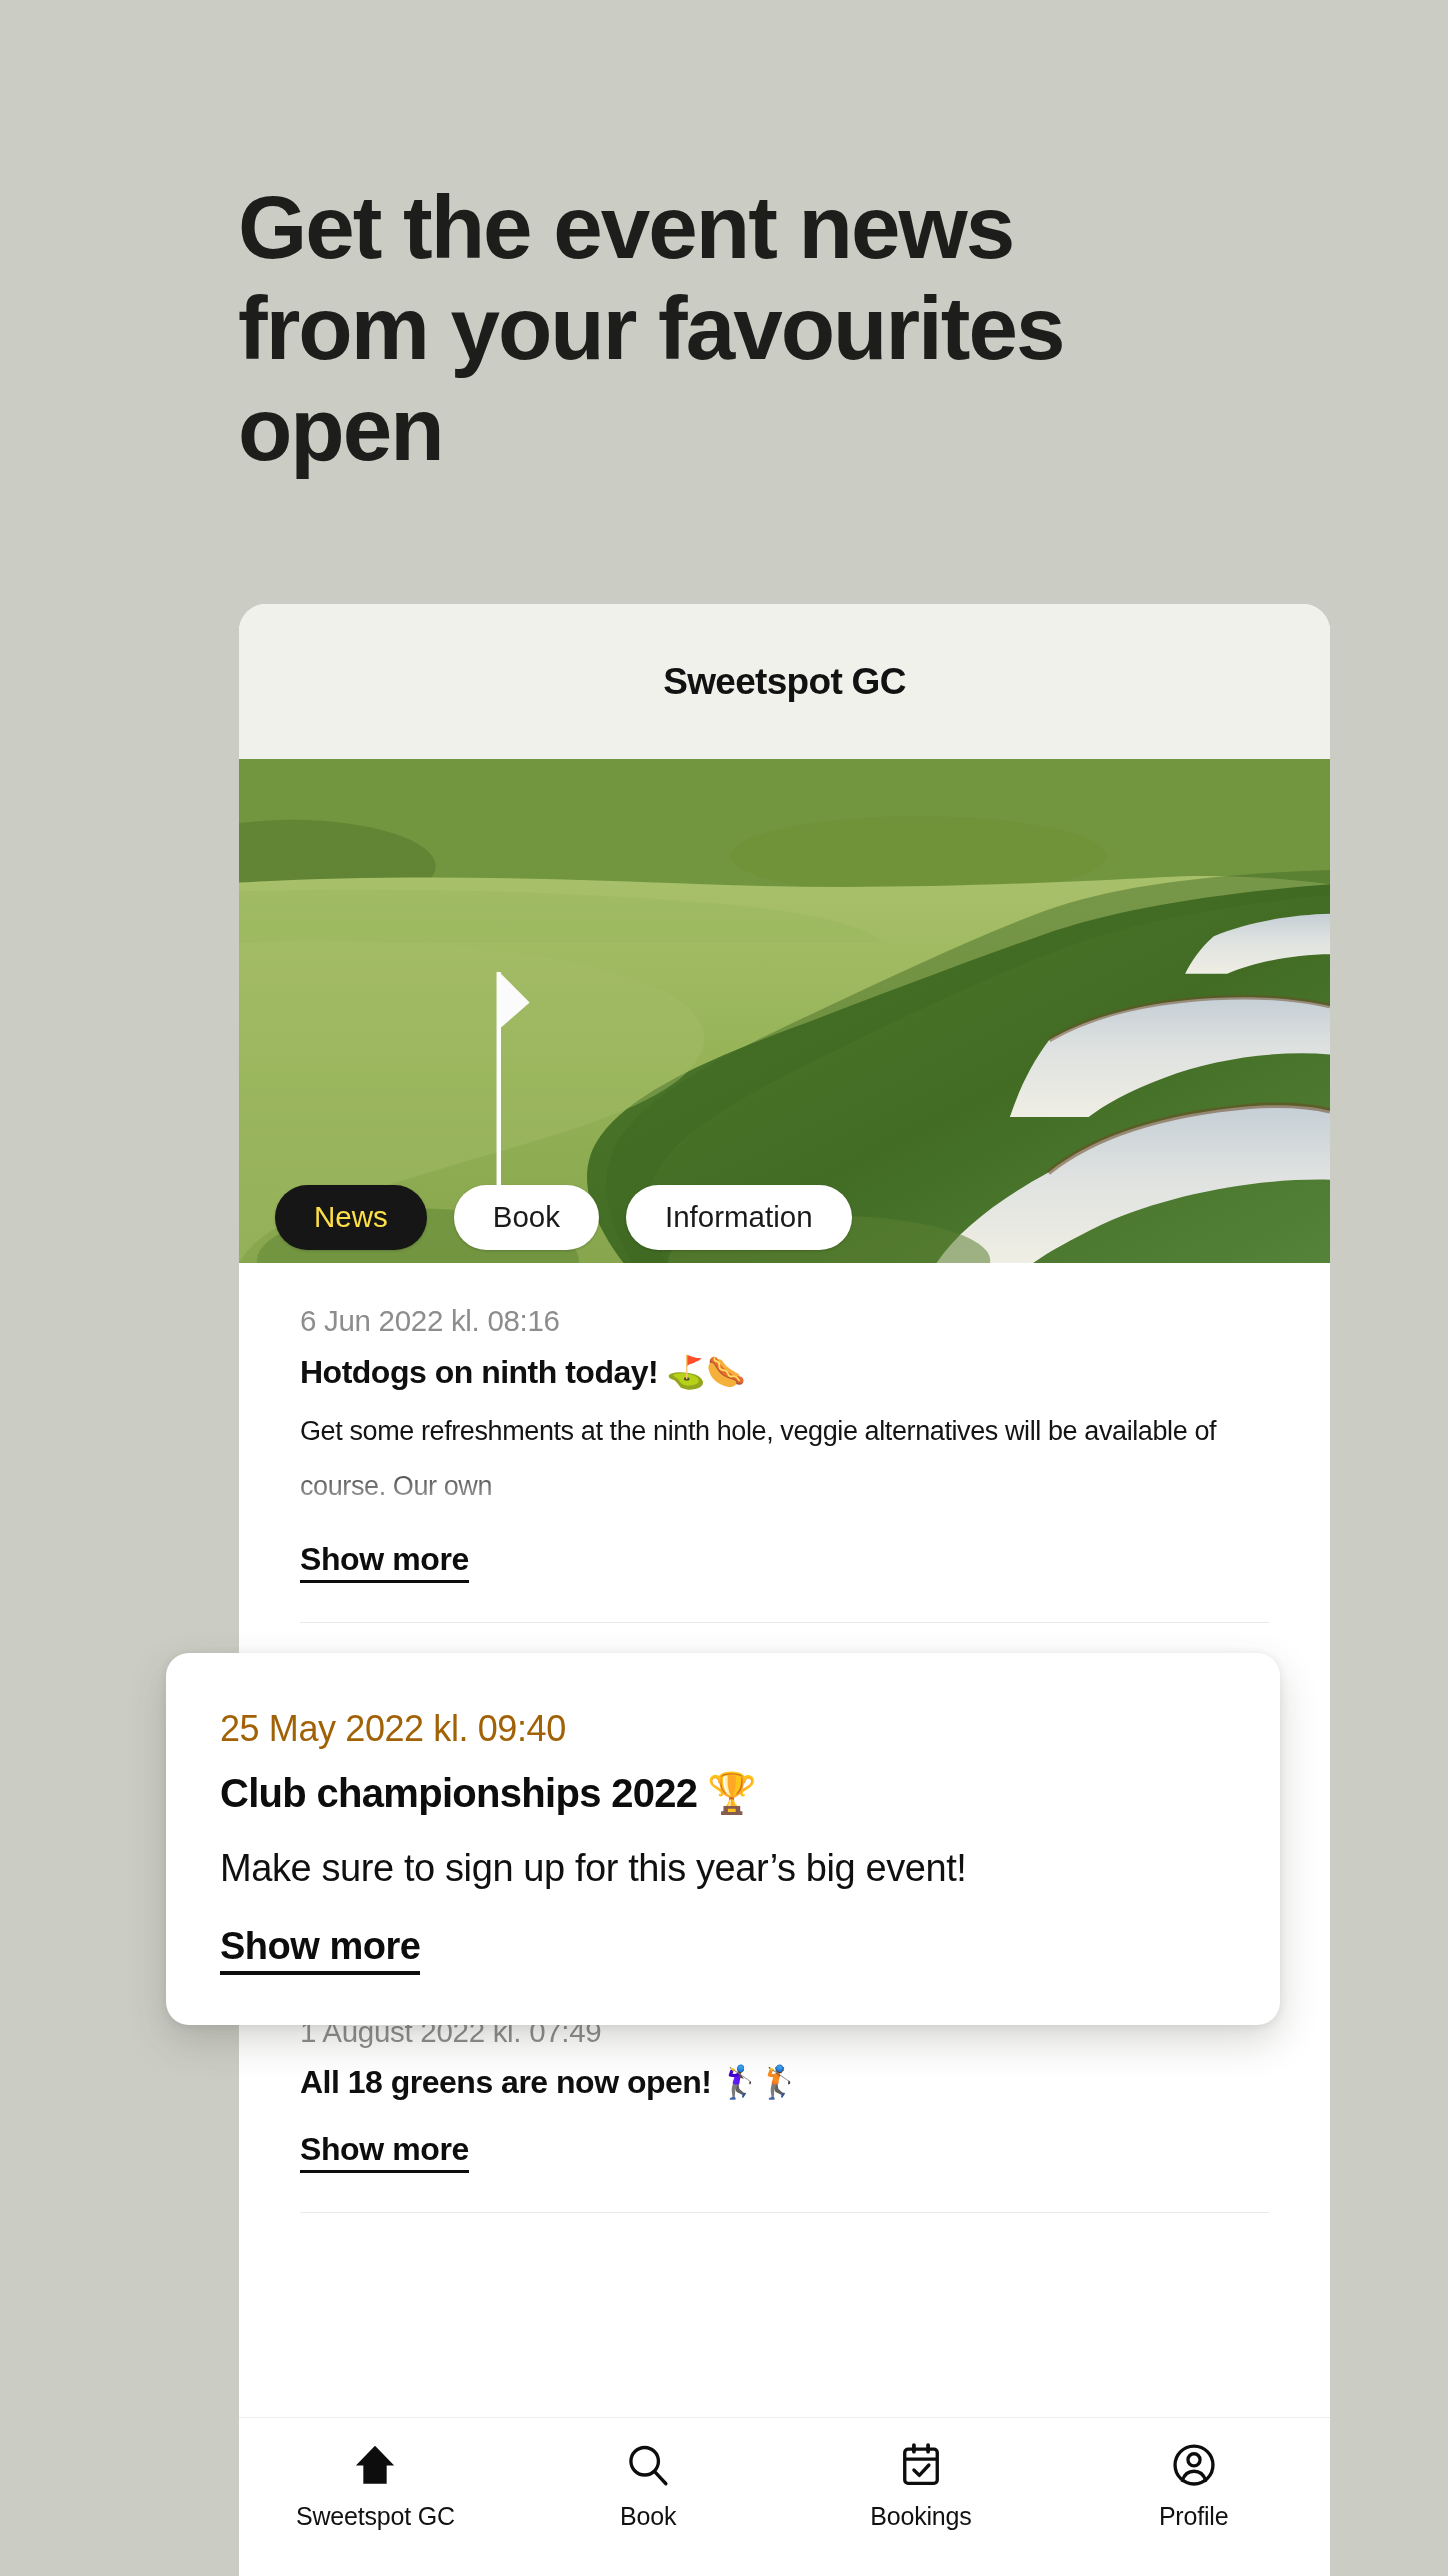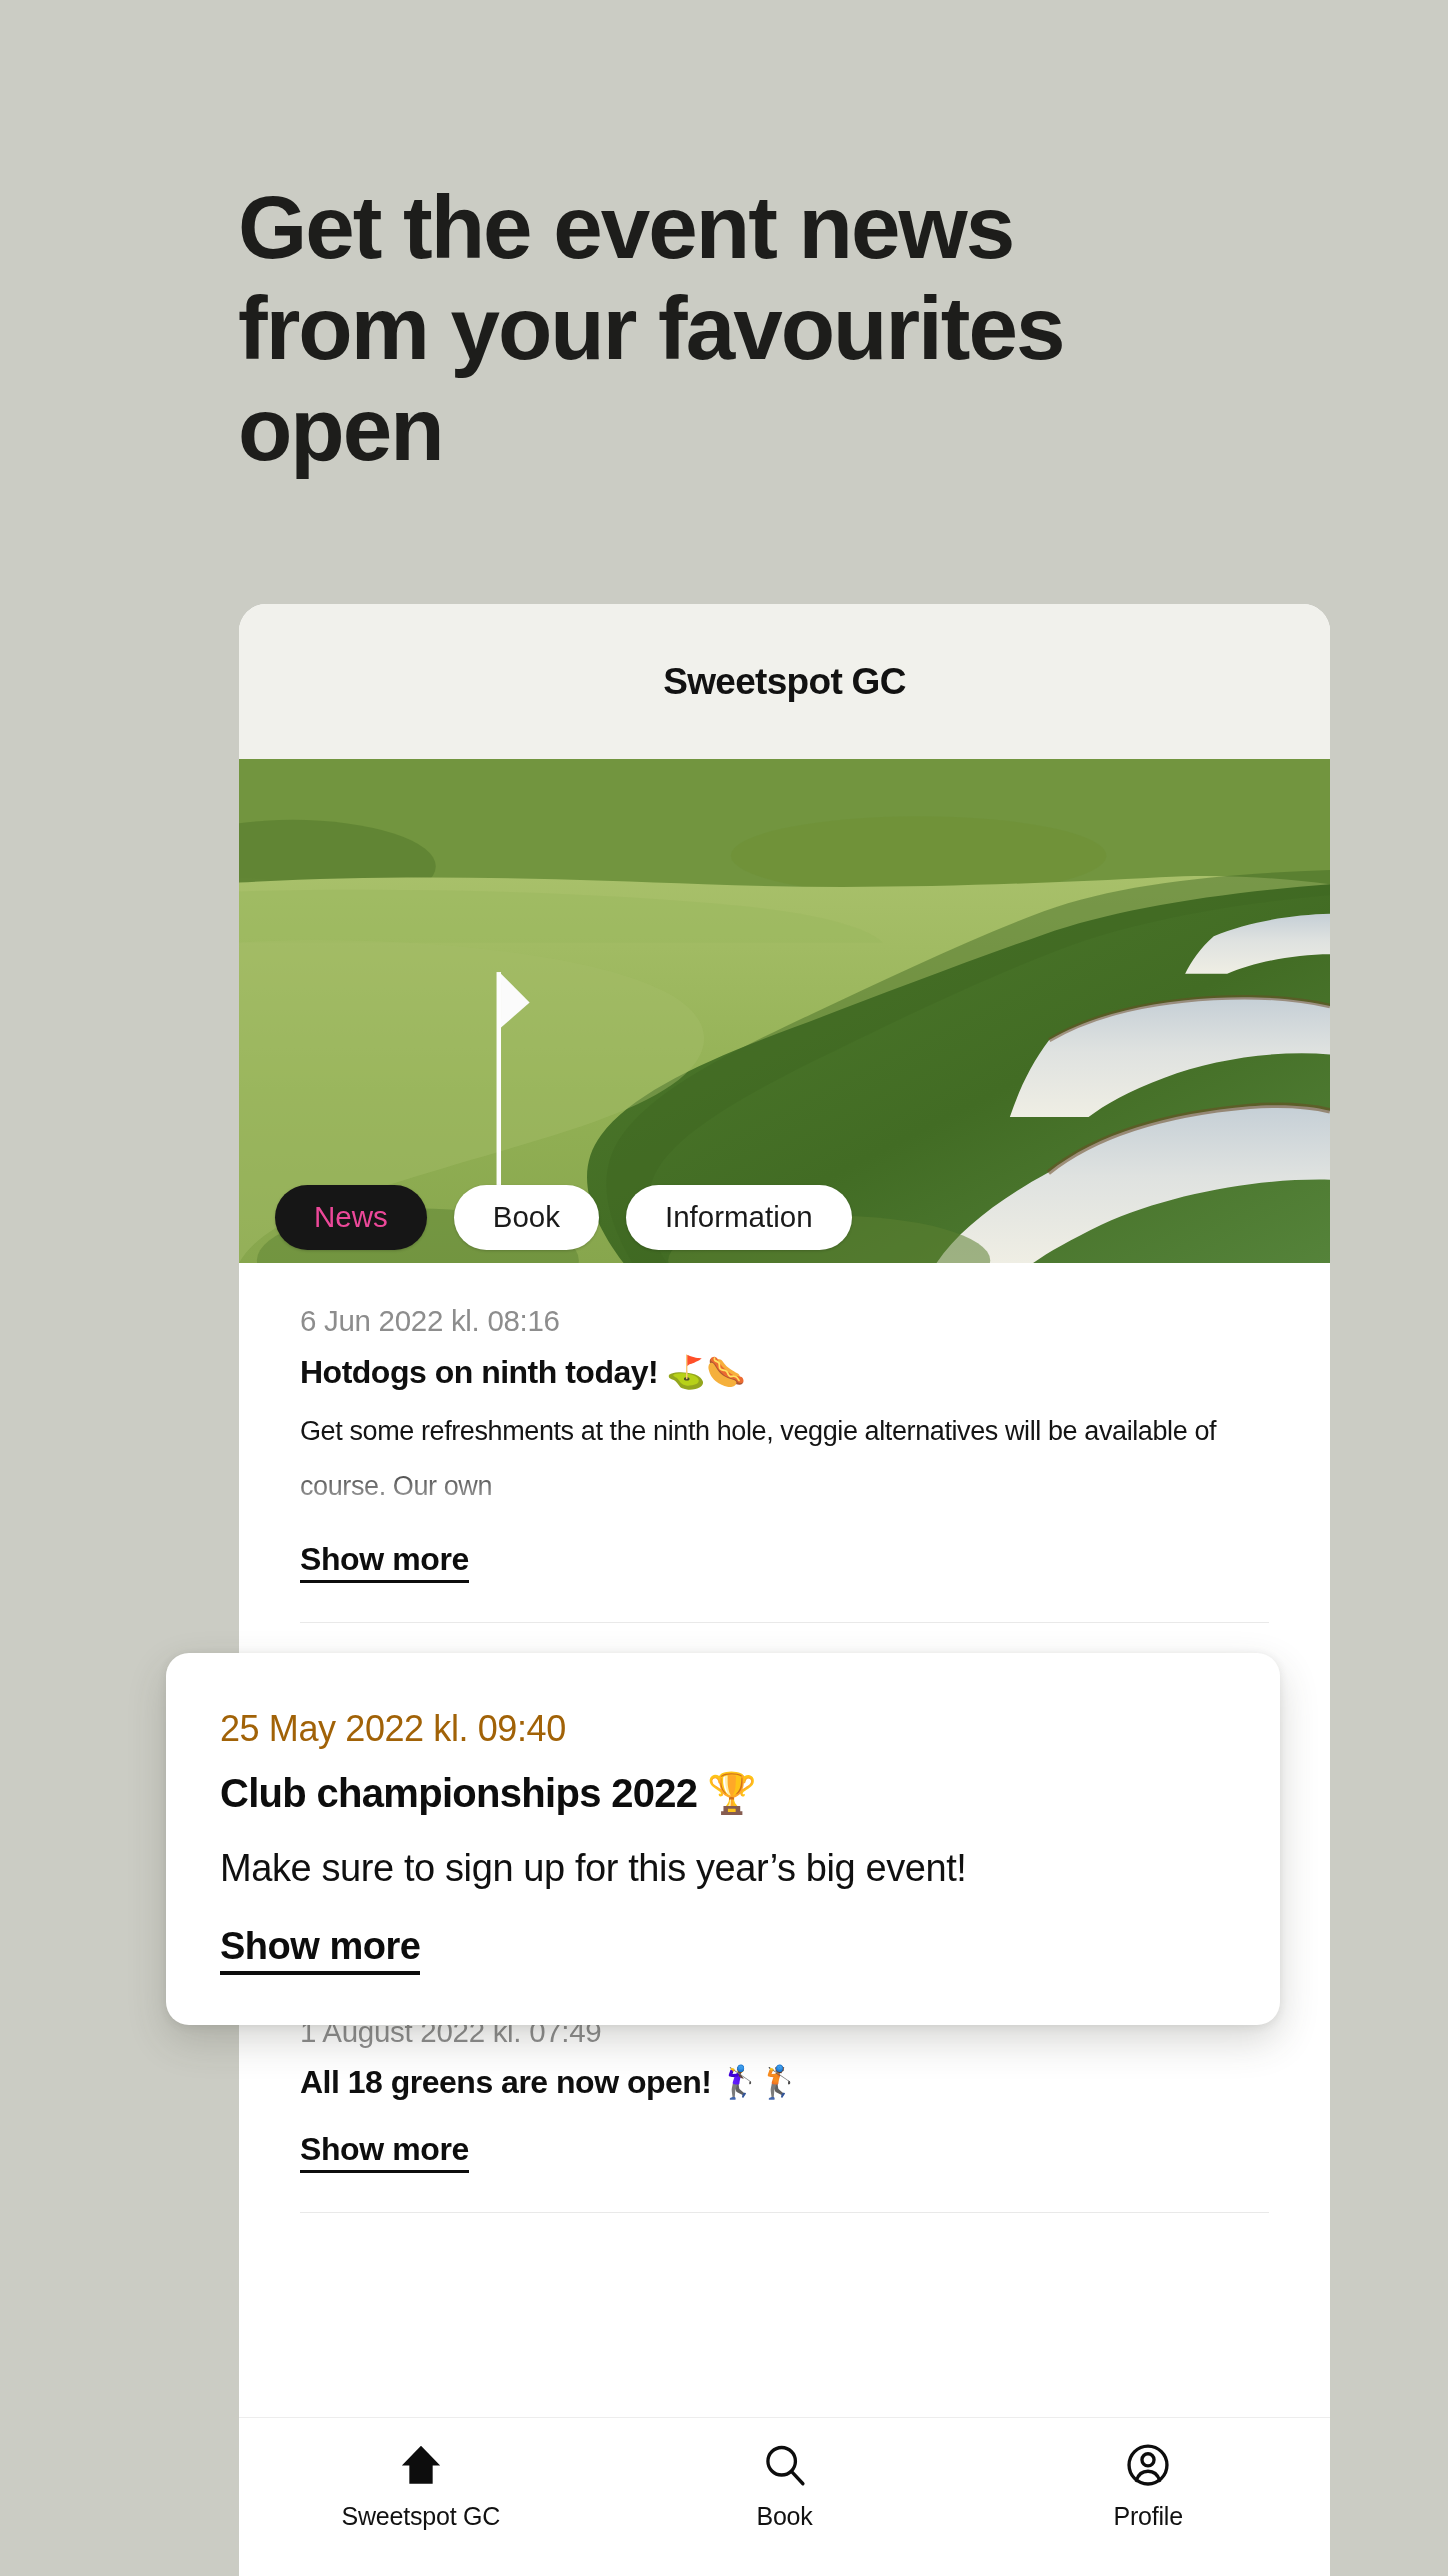--- a/index.html
+++ b/index.html
@@ -70,21 +70,21 @@
     color: #1a1a1a;
     font-size: 29.5px;
     font-weight: 400;
     display: flex;
     align-items: center;
     justify-content: center;
     padding: 0 39px;
     white-space: nowrap;
     box-shadow: 0 0.9px 2.7px rgba(0,0,0,.18);
   }
-  .tab.active { background: #161616; color: #ec4899; }
+  .tab.active { background: #161616; color: #fde047; }
 
   
   .news-list { background: #ffffff; padding: 0 61px; position: relative; }
   .news-item { padding-top: 41px; position: relative; }
   .news-date {
     font-size: 29.5px;
     color: #8d8d8d;
     letter-spacing: -0.3px;
     margin-bottom: 12.5px;
   }
@@ -304,20 +304,30 @@
       </div>
       <div class="nav-item">
         <svg class="nav-icon" viewBox="0 0 24 24">
           <circle cx="10.4" cy="10.2" r="6.6" fill="none" stroke="#0d0d0d" stroke-width="1.6"></circle>
           <line x1="15.2" y1="15.2" x2="20.6" y2="21" stroke="#0d0d0d" stroke-width="1.6" stroke-linecap="round"></line>
         </svg>
         <div class="nav-label">Book</div>
       </div>
       <div class="nav-item">
         <svg class="nav-icon" viewBox="0 0 24 24">
+          <rect x="4.2" y="4.4" width="15.6" height="16.4" rx="1.6" fill="none" stroke="#0d0d0d" stroke-width="1.6"></rect>
+          <line x1="4.2" y1="9.2" x2="19.8" y2="9.2" stroke="#0d0d0d" stroke-width="1.6"></line>
+          <line x1="8.6" y1="2.4" x2="8.6" y2="5.6" stroke="#0d0d0d" stroke-width="1.8" stroke-linecap="round"></line>
+          <line x1="15.4" y1="2.4" x2="15.4" y2="5.6" stroke="#0d0d0d" stroke-width="1.8" stroke-linecap="round"></line>
+          <path d="M8.6 14.4 L11.2 17 L15.8 12" fill="none" stroke="#0d0d0d" stroke-width="1.6" stroke-linecap="round" stroke-linejoin="round"></path>
+        </svg>
+        <div class="nav-label">Bookings</div>
+      </div>
+      <div class="nav-item">
+        <svg class="nav-icon" viewBox="0 0 24 24">
           <circle cx="12" cy="12" r="9.1" fill="none" stroke="#0d0d0d" stroke-width="1.6"></circle>
           <circle cx="12" cy="9.5" r="2.9" fill="none" stroke="#0d0d0d" stroke-width="1.6"></circle>
           <path d="M6.4 19.4 C7.4 16.4 9.5 15 12 15 C14.5 15 16.6 16.4 17.6 19.4" fill="none" stroke="#0d0d0d" stroke-width="1.6" stroke-linecap="round"></path>
         </svg>
         <div class="nav-label">Profile</div>
       </div>
     </div>
   </div>
 
   <div class="overlay-card">

